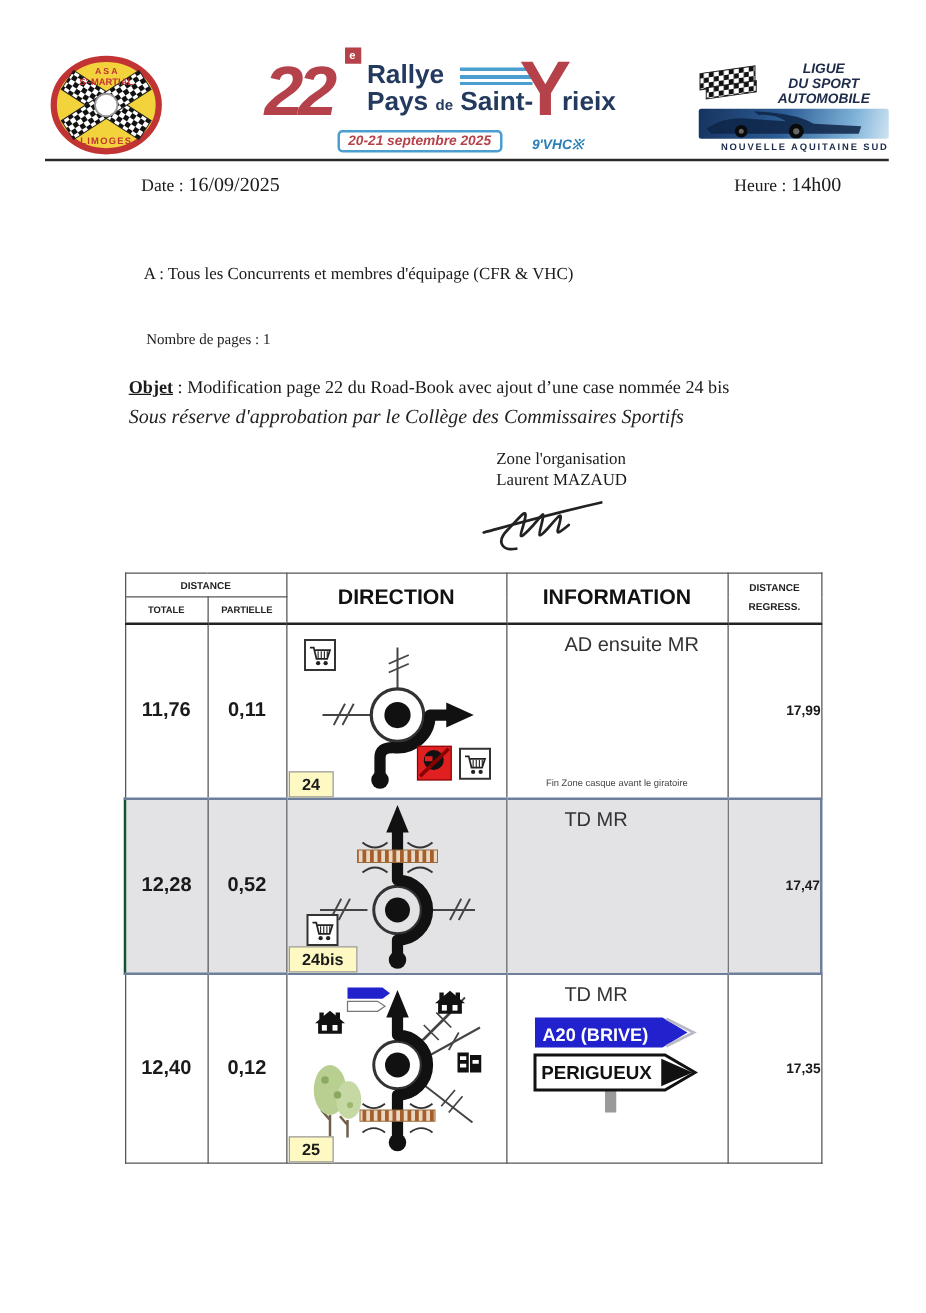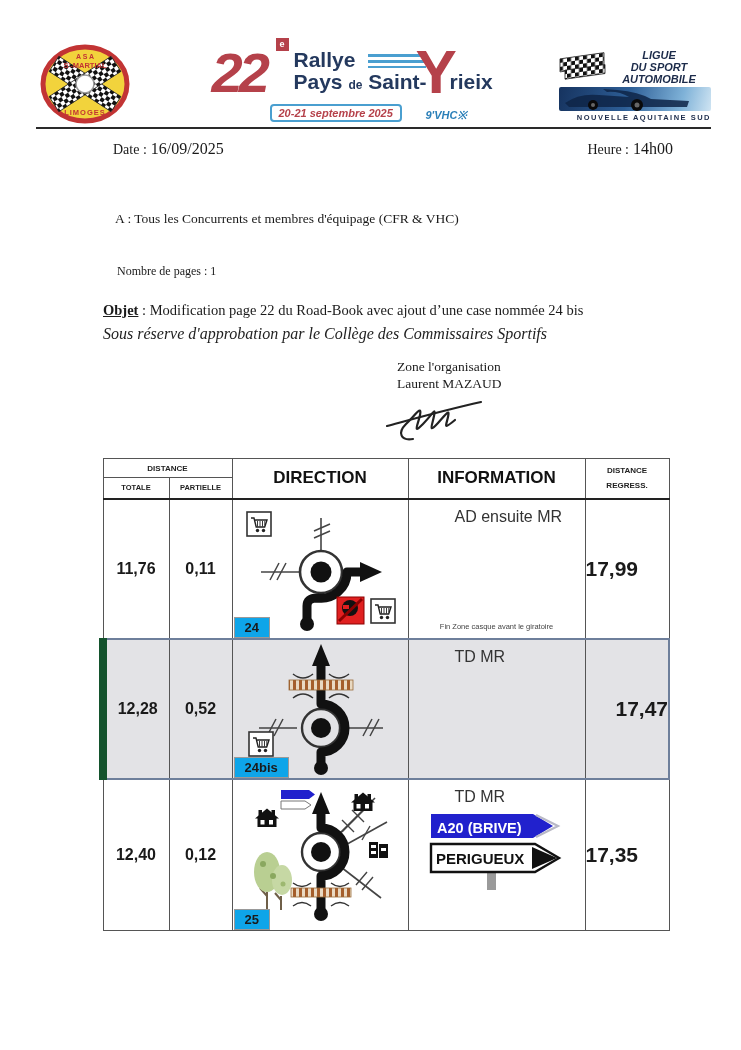--- a/index.html
+++ b/index.html
@@ -58,28 +58,28 @@
   table.roadbook td, table.roadbook th { border:1px solid #555; padding:0; }
   .h-small { font-size:8px; font-weight:bold; color:#222; text-align:center; height:19px; }
   .h-sub   { font-size:7.5px; font-weight:bold; color:#222; text-align:center; height:21px; }
   .h-big   { font-size:17px; font-weight:bold; color:#111; text-align:center;margin-top:48px; }
   .h-reg   { font-size:8px; font-weight:bold; color:#222; text-align:center; line-height:15px; }
   thead tr:last-child th, thead th[rowspan] { border-bottom:2px solid #222; }
   td.c-dist { width:66px; text-align:center; font-size:16px; font-weight:bold;margin-left:36px; }
   td.c-dist2 { width:63px; text-align:center; font-size:16px; font-weight:bold; }
   td.c-dir { width:176px; position:relative; }
   td.c-info { width:177px; position:relative; }
-  td.c-reg { width:75px; text-align:left; font-size:21px; font-weight:bold; }
+  td.c-reg { width:75px; text-align:right; font-size:11px; font-weight:bold; }
   tr.row { height:140px; }
   tr.row3 { height:152px; }
   tr.hl td { background:#e3e3e6; border-top:2px solid #6e7f9b; border-bottom:2px solid #6e7f9b; }
-  tr.hl td:first-child { border-left:8px solid #14532d; }
+  tr.hl td:first-child { border-left:2px solid #14532d; }
   tr.hl td:last-child { border-right:2px solid #6e7f9b;padding-left:30px; }
   .dirwrap { position:absolute; inset:0; }
-  .casebox { position:absolute; left:1px; bottom:0; background:#0ea5e9; border:1px solid #999;
+  .casebox { position:absolute; left:1px; bottom:0; background:#fef9c3; border:1px solid #999;
              font-size:13px; font-weight:bold; padding:2px 10px; }
   .info-top { position:absolute; top:8px; left:10px; font-size:16px; color:#333;margin-left:36px; }
   .info-bottom { position:absolute; bottom:7px; left:0; right:0; text-align:center;
                  font-size:7.5px; color:#444; }
   .signs { position:absolute; top:32px; left:20px; }
 </style>
 </head>
 <body>
 
 <svg width="0" height="0" style="position:absolute" aria-hidden="true">

